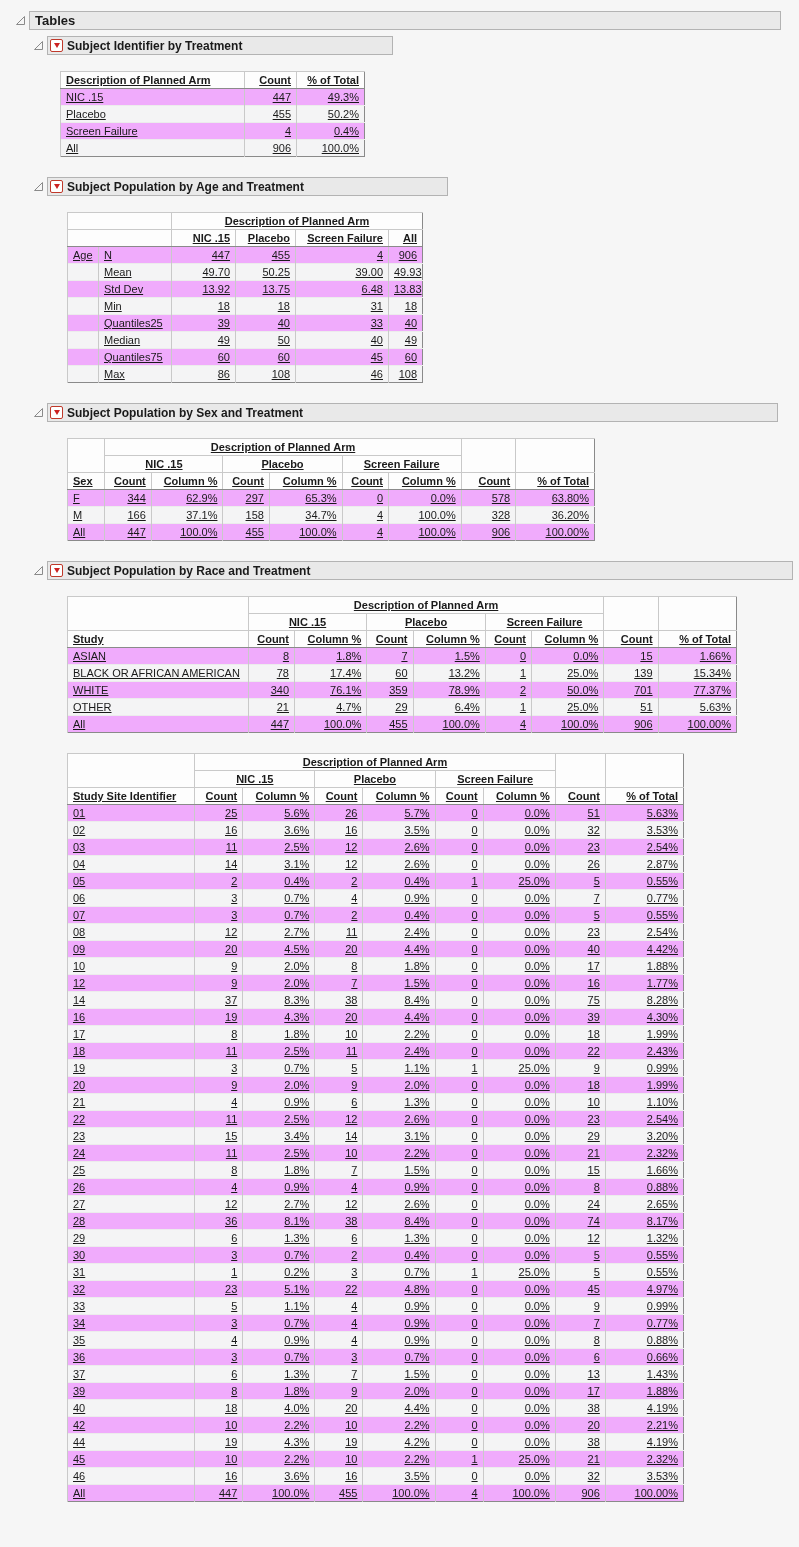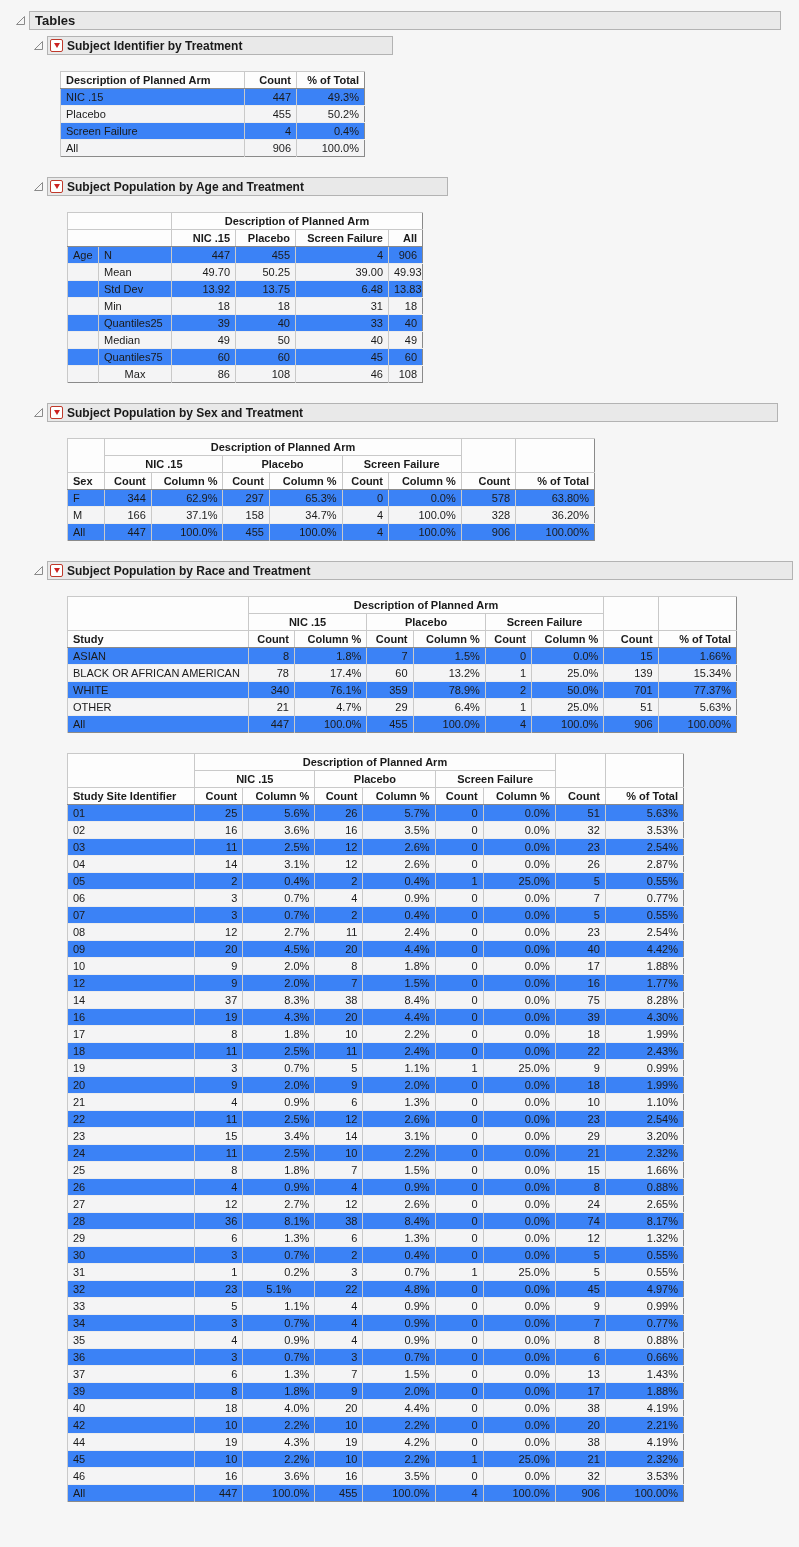--- a/index.html
+++ b/index.html
@@ -45,23 +45,24 @@
     border-top: 5px solid #cc2222;
   }
 
   .sections { margin-left: 18px; }
   .tbl-wrap { margin: 16px 0 20px 35px; }
 
   
   table.jmp {
     border-collapse: collapse;
     table-layout: fixed;
-    background: #3b82f6;
+    background: #f0abfc;
     border: 1px solid #8a8a8a;
     font-size: 11px;
+    text-decoration: underline;
   }
   table.jmp th, table.jmp td {
     border-left: 1px solid #c9c9c9;
     padding: 1px 5px;
     height: 17px;
     line-height: 14px;
     white-space: nowrap;
     overflow: hidden;
     font-size: 11px;
   }
@@ -239,21 +240,21 @@
               <tr>
                 <td style="text-align: left;"></td>
                 <td style="text-align: left;">Quantiles75</td>
                 <td style="text-align: right;">60</td>
                 <td style="text-align: right;">60</td>
                 <td style="text-align: right;">45</td>
                 <td style="text-align: right;">60</td>
               </tr>
               <tr>
                 <td style="text-align: left;"></td>
-                <td style="text-align: center; margin-left: 16px;">Max</td>
+                <td style="text-align: left; margin-left: 16px;">Max</td>
                 <td style="text-align: right;">86</td>
                 <td style="text-align: right;">108</td>
                 <td style="text-align: right;">46</td>
                 <td style="text-align: right;">108</td>
               </tr>
             </tbody>
         </table>
       </div>
     </section>
 
@@ -802,21 +803,21 @@
                 <td style="text-align: right;">3</td>
                 <td style="text-align: right;">0.7%</td>
                 <td style="text-align: right;">1</td>
                 <td style="text-align: right;">25.0%</td>
                 <td style="text-align: right;">5</td>
                 <td style="text-align: right;">0.55%</td>
               </tr>
               <tr>
                 <td style="text-align: left;">32</td>
                 <td style="text-align: right;">23</td>
-                <td style="text-align: center;">5.1%</td>
+                <td style="text-align: right;">5.1%</td>
                 <td style="text-align: right;">22</td>
                 <td style="text-align: right;">4.8%</td>
                 <td style="text-align: right;">0</td>
                 <td style="text-align: right;">0.0%</td>
                 <td style="text-align: right;">45</td>
                 <td style="text-align: right;">4.97%</td>
               </tr>
               <tr>
                 <td style="text-align: left;">33</td>
                 <td style="text-align: right;">5</td>

